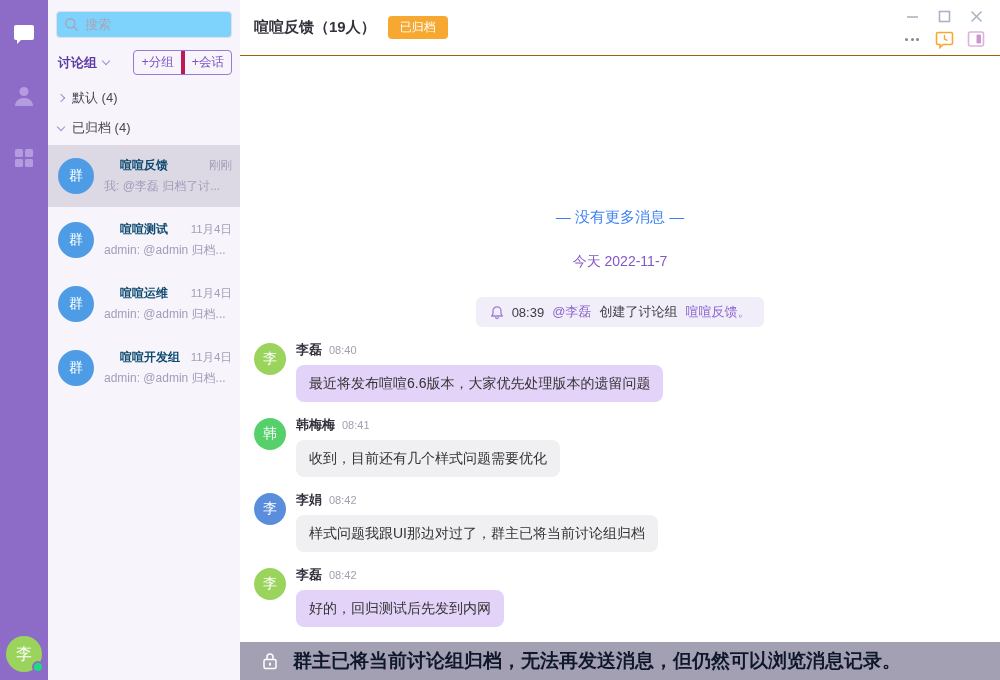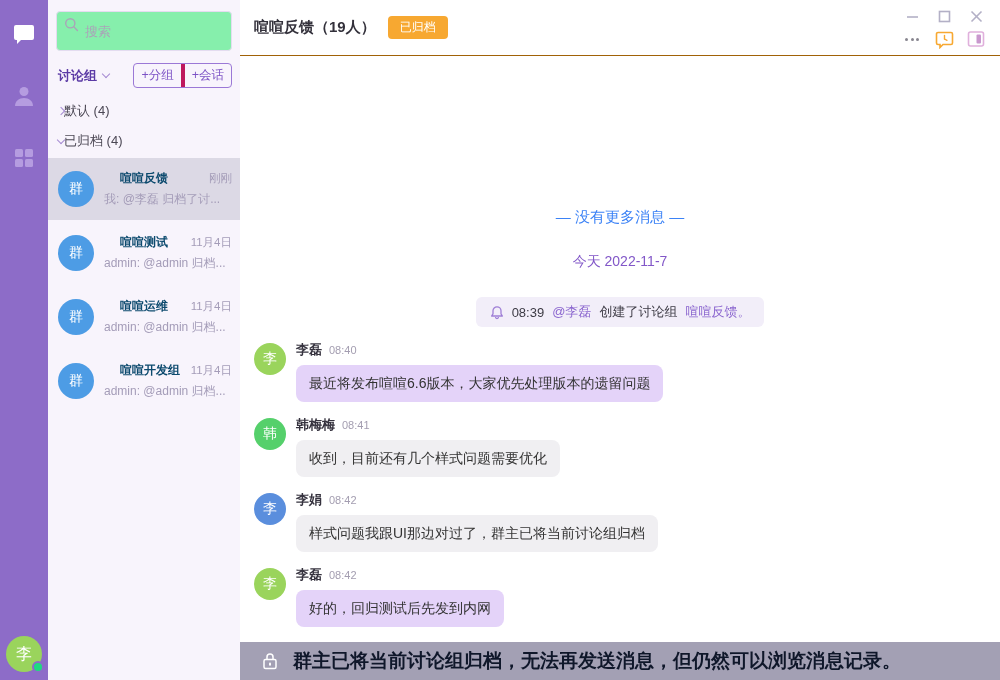--- a/index.html
+++ b/index.html
@@ -9,29 +9,29 @@
 
   
   .rail { width:48px; background:#8d6cc8; position:relative; flex:none; display:flex; flex-direction:column; align-items:center; }
   .rail-icon { width:48px; height:48px; display:flex; align-items:center; justify-content:center; cursor:pointer; }
   .rail-avatar { position:absolute; bottom:8px; left:6px; width:36px; height:36px; border-radius:50%; background:#9ad45c; color:#fff; font-size:16px; display:flex; align-items:center; justify-content:center; }
   .status-dot { position:absolute; right:-2px; bottom:-1px; width:12px; height:12px; border-radius:50%; background:#1ddc7f; border:2px solid #8d6cc8; }
 
   
   .panel { width:192px; flex:none; background:#f8f4fc; display:flex; flex-direction:column; }
   .search-wrap { margin:11px 8px 8px 8px; position:relative; }
-  .search-input { width:100%; height:40px; border:1px solid #e4dcf0; border-radius:4px; background:#86efac; padding:0 8px 0 28px; font-size:13px; color:#44414c; outline:none; }
+  .search-input { width:100%; height:27px; border:1px solid #e4dcf0; border-radius:4px; background:#7dd3fc; padding:0 8px 0 28px; font-size:13px; color:#44414c; outline:none; }
   .search-input::placeholder { color:#aaa3b8; }
   .search-ico { position:absolute; left:8px; top:6px; }
   .group-row { display:flex; align-items:center; justify-content:space-between; padding:4px 8px 8px 10px; }
   .group-label { font-size:13px; color:#5b3aa5; font-weight:bold; display:flex; align-items:center; gap:6px; cursor:pointer; }
   .btn-group { display:flex; border:1px solid #9b78d6; border-radius:4px; overflow:hidden; }
   .btn-group button { background:transparent; border:none; color:#7c52c5; font-size:12.5px; padding:3px 7px; cursor:pointer; font-family:inherit; }
   .btn-group button + button { border-left:4px solid #be185d; }
-  .section-row { display:flex; align-items:center; padding:6px 8px 6px 10px; font-size:13px; color:#4b4754; cursor:pointer; }
+  .section-row { display:flex; align-items:center; gap:8px; padding:6px 8px 6px 10px; font-size:13px; color:#4b4754; cursor:pointer; }
   .chev { width:6px; height:6px; border-right:1.5px solid #a58ad2; border-bottom:1.5px solid #a58ad2; display:inline-block; flex:none; }
   .chev.right { transform:rotate(-45deg); }
   .chev.down  { transform:rotate(45deg); margin-top:-3px; }
   .chat-list { flex:1; overflow:hidden; padding-top:2px; }
   .chat-item { display:flex; align-items:center; gap:10px; padding:0 8px 0 10px; height:62px; cursor:pointer; margin-bottom:2px; }
   .chat-item.selected { background:#dcd9e5; }
   .chat-avatar { width:36px; height:36px; border-radius:50%; background:#4d9ce5; color:#fff; font-size:14px; display:flex; align-items:center; justify-content:center; flex:none; }
   .chat-meta { flex:1; min-width:0; }
   .chat-row1 { display:flex; align-items:baseline; justify-content:space-between; }
   .chat-name { font-size:12px; font-weight:bold; color:#0c4a6e;margin-left:16px; }

